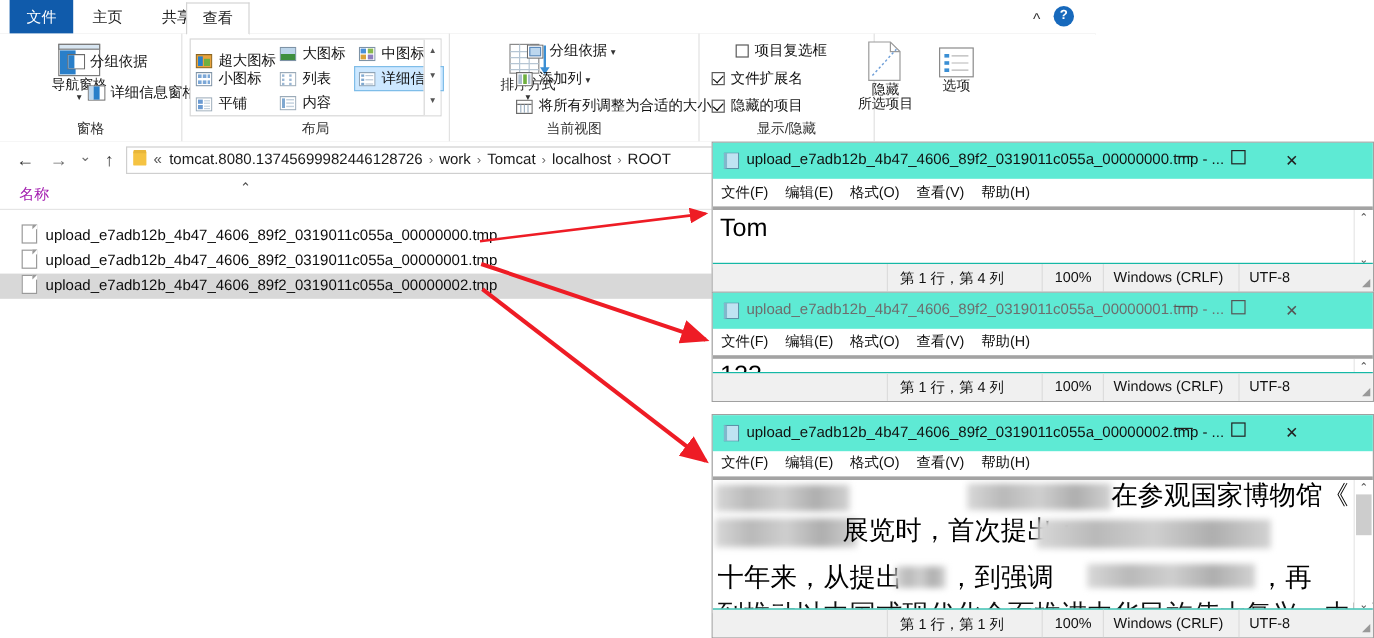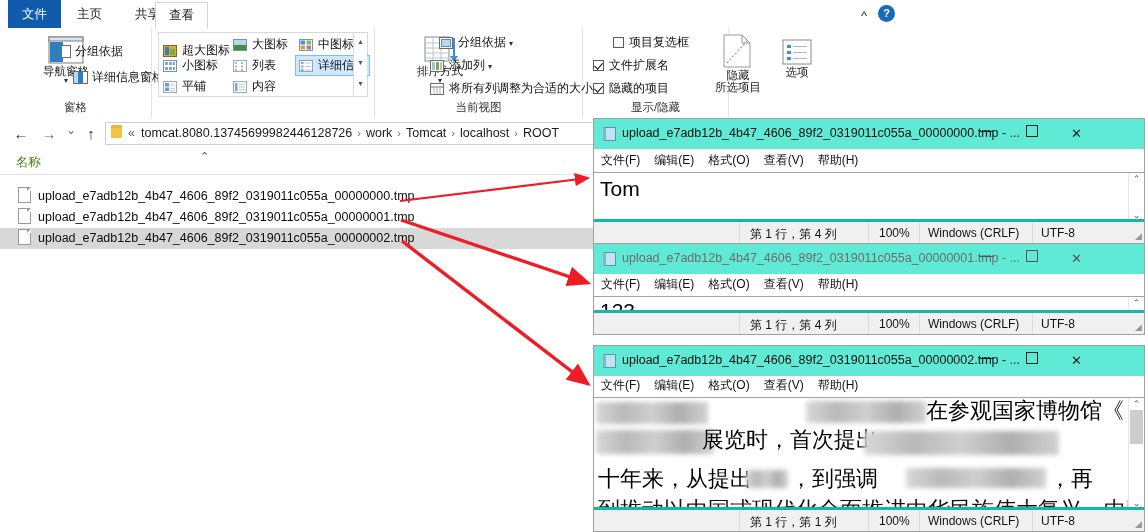--- a/index.html
+++ b/index.html
@@ -233,21 +233,21 @@
     position: absolute;
     left: 0; top: 150px;
     width: 913px; height: 24px;
     border-bottom: 1px solid #e5e5e5;
     background: #fff;
   }
   .colhdr .name {
     position: absolute;
     left: 16px; top: 4px;
     font-size: 12.5px;
-    color: #4d7c0f;
+    color: #a21caf;
   }
   .colhdr .sortarrow {
     position: absolute;
     left: 200px; top: 0px;
     font-size: 11px;
     color: #555;
   }
 
   
   .filelist {
@@ -344,21 +344,21 @@
   }
   .np-menu span.mi {
     display: inline-block;
     padding: 3px 7px 0 7px;
   }
   .np-body {
     position: absolute;
     left: 0;
     width: 100%;
     background: #ffffff;
-    border-top: 1px solid #a3a3a3;
+    border-top: 3px solid #a3a3a3;
     overflow: hidden;
   }
   .np-text {
     position: absolute;
     left: 6px; top: 1px;
     font-size: 21px;
     color: #000;
     line-height: 30px;
     font-family: "Liberation Sans", "DejaVu Sans", sans-serif;
     white-space: nowrap;
@@ -377,21 +377,21 @@
   .np-sb .thumb {
     position: absolute;
     left: 1px; right: 1px;
     background: #cdcdcd;
   }
   .np-status {
     position: absolute;
     left: 0; bottom: 0;
     width: 100%; height: 24px;
     background: #f0f0f0;
-    border-top: 3px solid #14b8a6;
+    border-top: 1px solid #14b8a6;
     box-sizing: border-box;
     font-size: 12px;
     color: #111;
   }
   .np-status .cell {
     position: absolute;
     top: 4px;
     white-space: nowrap;
   }
   .np-status .divline {
@@ -539,37 +539,38 @@
                 <rect x="2" y="2" width="4" height="3.5" fill="#6b9bd2"></rect>
                 <rect x="2" y="6.5" width="4" height="3.5" fill="#6b9bd2"></rect>
                 <g fill="#c3d1de">
                   <rect x="7" y="2.5" width="5" height="1"></rect>
                   <rect x="7" y="4.5" width="5" height="1"></rect>
                   <rect x="7" y="7" width="5" height="1"></rect>
                   <rect x="7" y="9" width="5" height="1"></rect>
                 </g>
               </svg></span><span>平铺</span>
         </div>
-        <div class="smallitem" style="left:74px; top:44px;">
+        <div class="smallitem" style="left:74px; top:44px;font-family:Liberation Mono, monospace;">
           <span class="ico"><svg width="14" height="12" viewBox="0 0 14 12">
                 <rect x="0.5" y="0.5" width="13" height="11" fill="#fff" stroke="#9aaab8"></rect>
                 <rect x="2" y="2" width="2.5" height="8" fill="#7fa8d0"></rect>
                 <g fill="#c3d1de">
                   <rect x="5.5" y="2.5" width="6.5" height="1.2"></rect>
                   <rect x="5.5" y="5.3" width="6.5" height="1.2"></rect>
                   <rect x="5.5" y="8.1" width="6.5" height="1.2"></rect>
                 </g>
               </svg></span><span>内容</span>
         </div>
         <div class="gscroll">
           <div>▴</div>
           <div>▾</div>
           <div>▾</div>
         </div>
       </div>
+      <div class="rgroup-label">布局</div>
     </div>
 
     <div class="rgroup" style="left:375px; width:208px;">
       <div class="bigbtn" style="left:5px; top:7px;">
         <svg width="42" height="30" viewBox="0 0 42 30" style="display:block;margin:0 auto;">
           <rect x="6" y="2" width="24" height="24" fill="#fff" stroke="#8a8a8a"></rect>
           <g stroke="#b6c6d4">
               <line x1="6" y1="8" x2="30" y2="8"></line>
               <line x1="6" y1="13" x2="30" y2="13"></line>
               <line x1="6" y1="18" x2="30" y2="18"></line>

